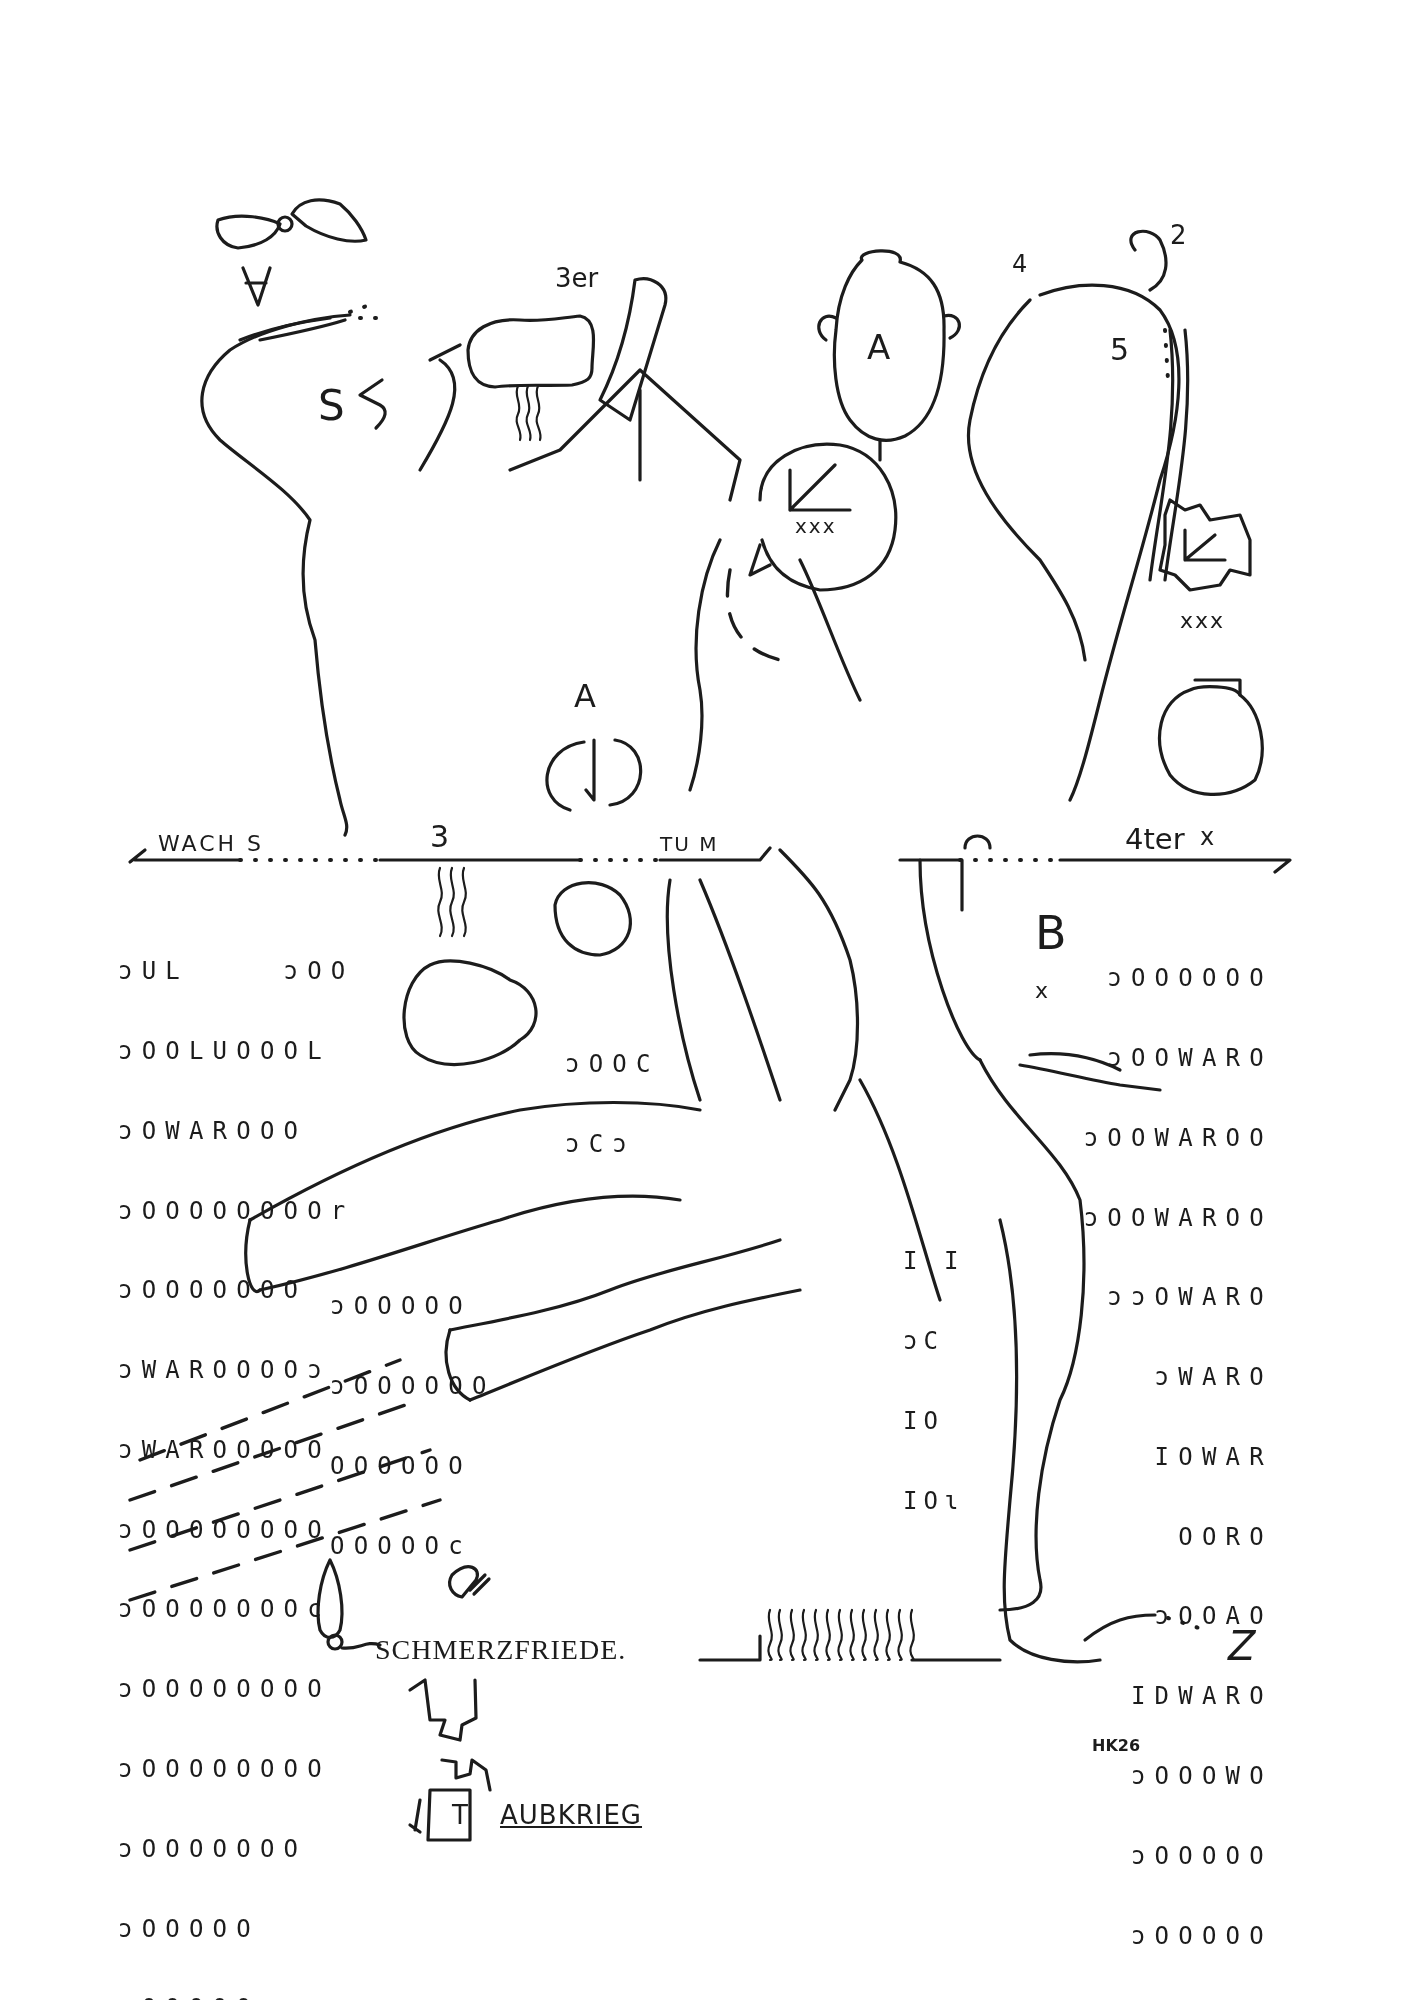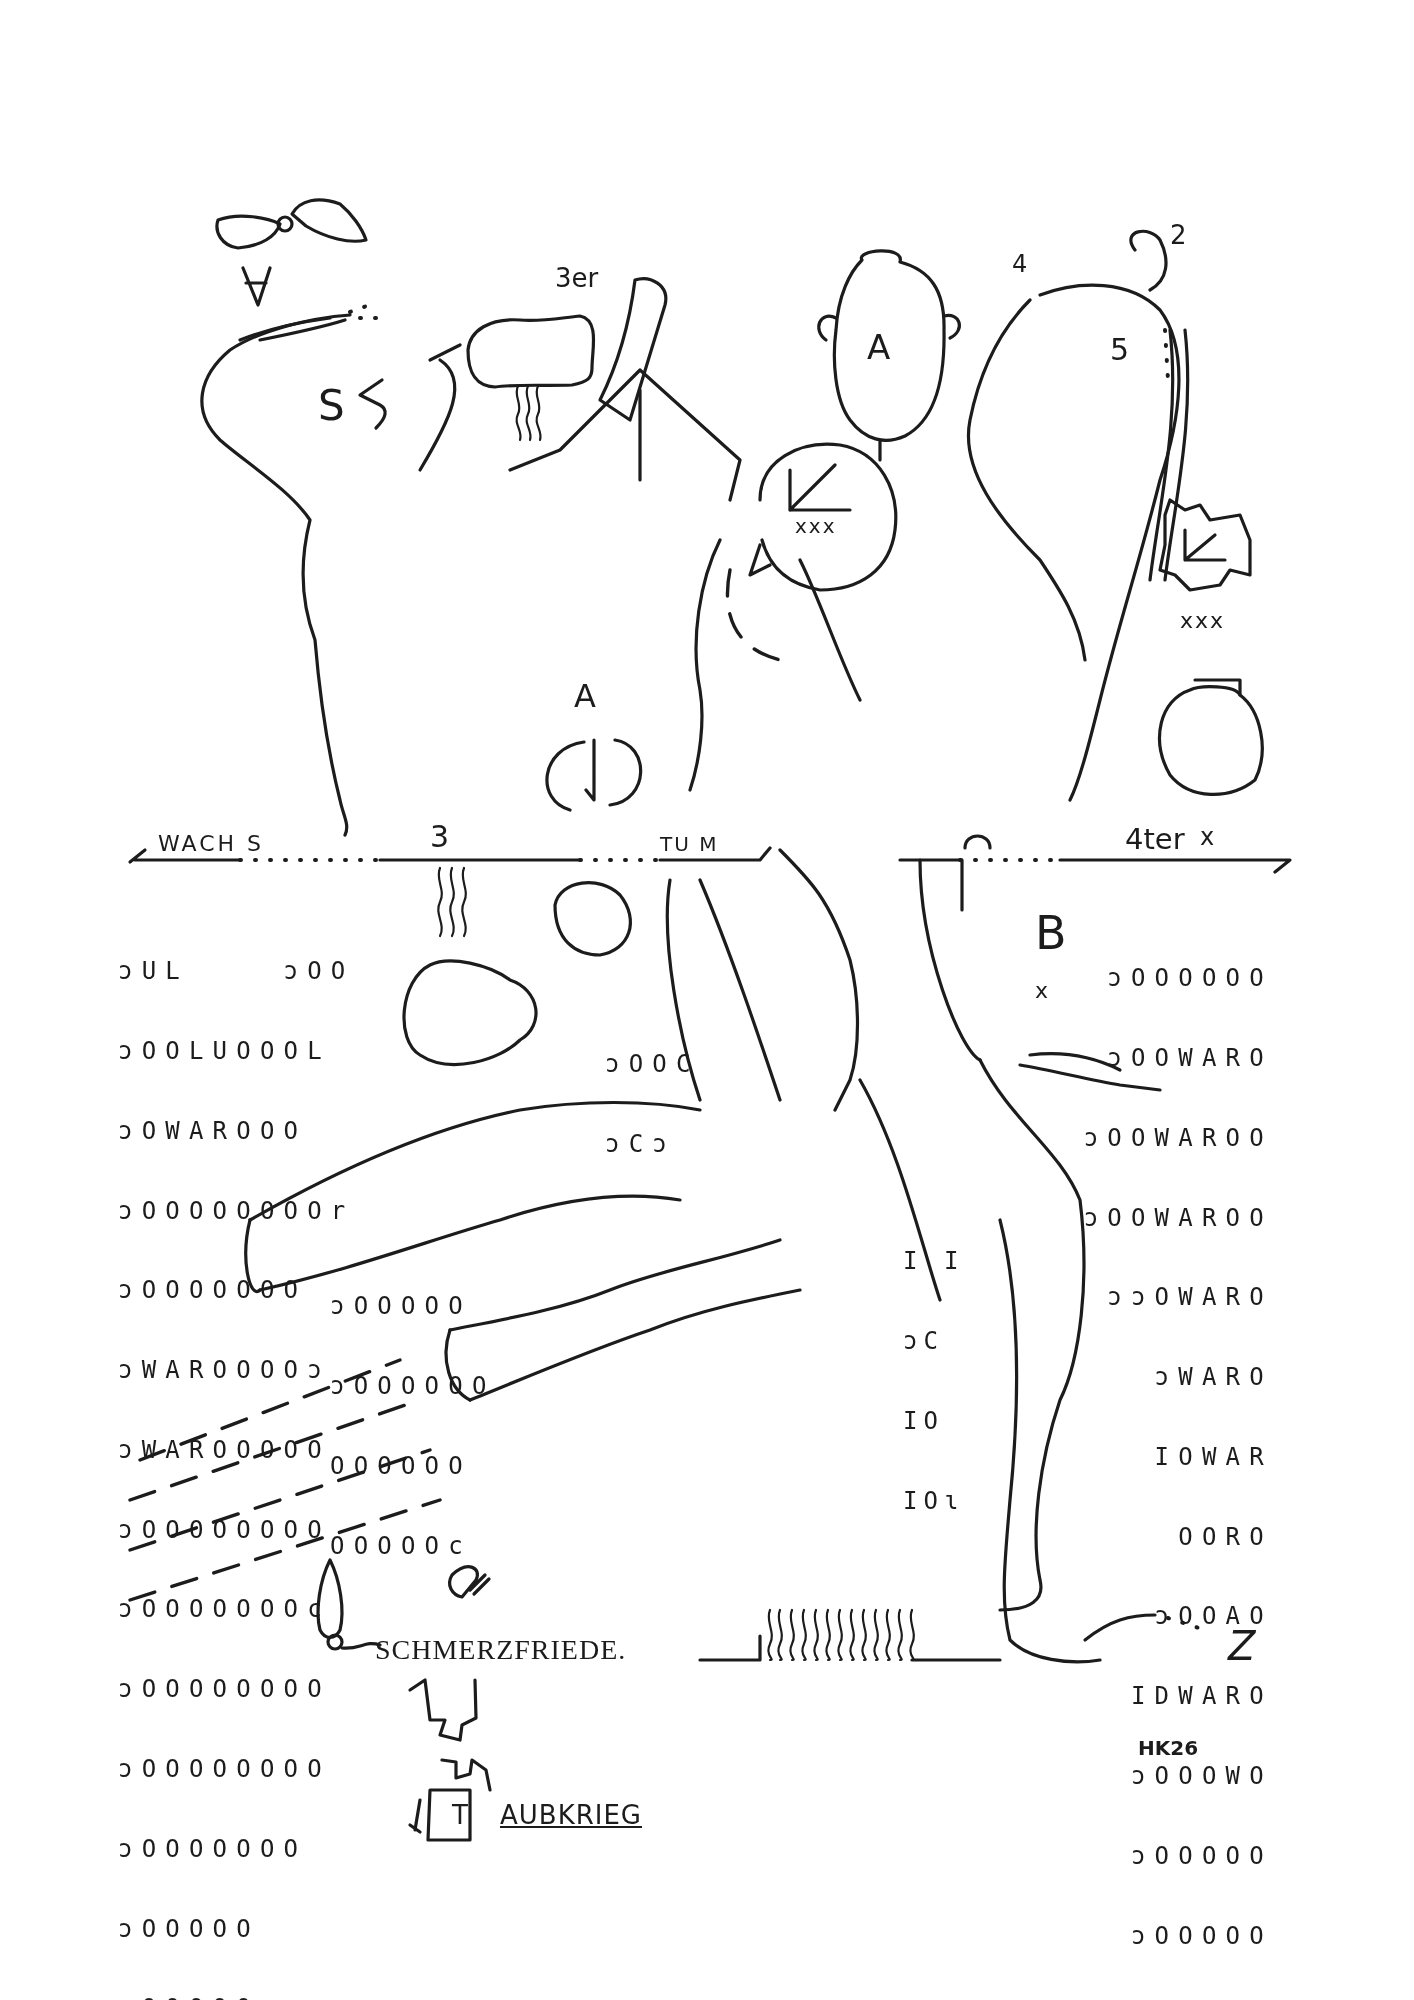--- a/index.html
+++ b/index.html
@@ -175,21 +175,21 @@
   <div>ɔOOOOO</div>
   
   
   
   
   
   
   
 </div>
 
-<div class="grid" style="left:565px;top:998px;margin-left:40px;">
+<div class="grid" style="left:565px;top:998px;">
   <div>ɔOOC</div>
   <div>ɔCɔ</div>
 </div>
 
 <div class="grid" style="left:330px;top:1240px;">
   <div>ɔOOOOO</div>
   <div>ɔOOOOOO</div>
   <div>OOOOOO</div>
   <div>OOOOOc</div>
 </div>
@@ -224,13 +224,13 @@
   <div>IO</div>
   <div>IOɩ</div>
 </div>
 
 <div class="lbl" style="left:375px;top:1636px;font-size:28px;letter-spacing:1px;font-family:Liberation Serif, serif;">
   <span>SCHMERZFRIEDE</span><span>.</span>
 </div>
 <div class="lbl" style="left:452px;top:1802px;font-size:26px;">T</div>
 <div class="lbl" style="left:500px;top:1802px;font-size:26px;letter-spacing:1px;text-decoration:underline;">AUBKRIEG</div>
 <div class="lbl" style="left:1228px;top:1626px;font-size:40px;font-style:italic;">Z</div>
-<div class="lbl" style="left:1138px;top:1738px;font-size:20px;font-weight:bold;">HK26</div>
+<div class="lbl" style="left:1092px;top:1738px;font-size:16px;font-weight:bold;">HK26</div>
 
 </body></html>

